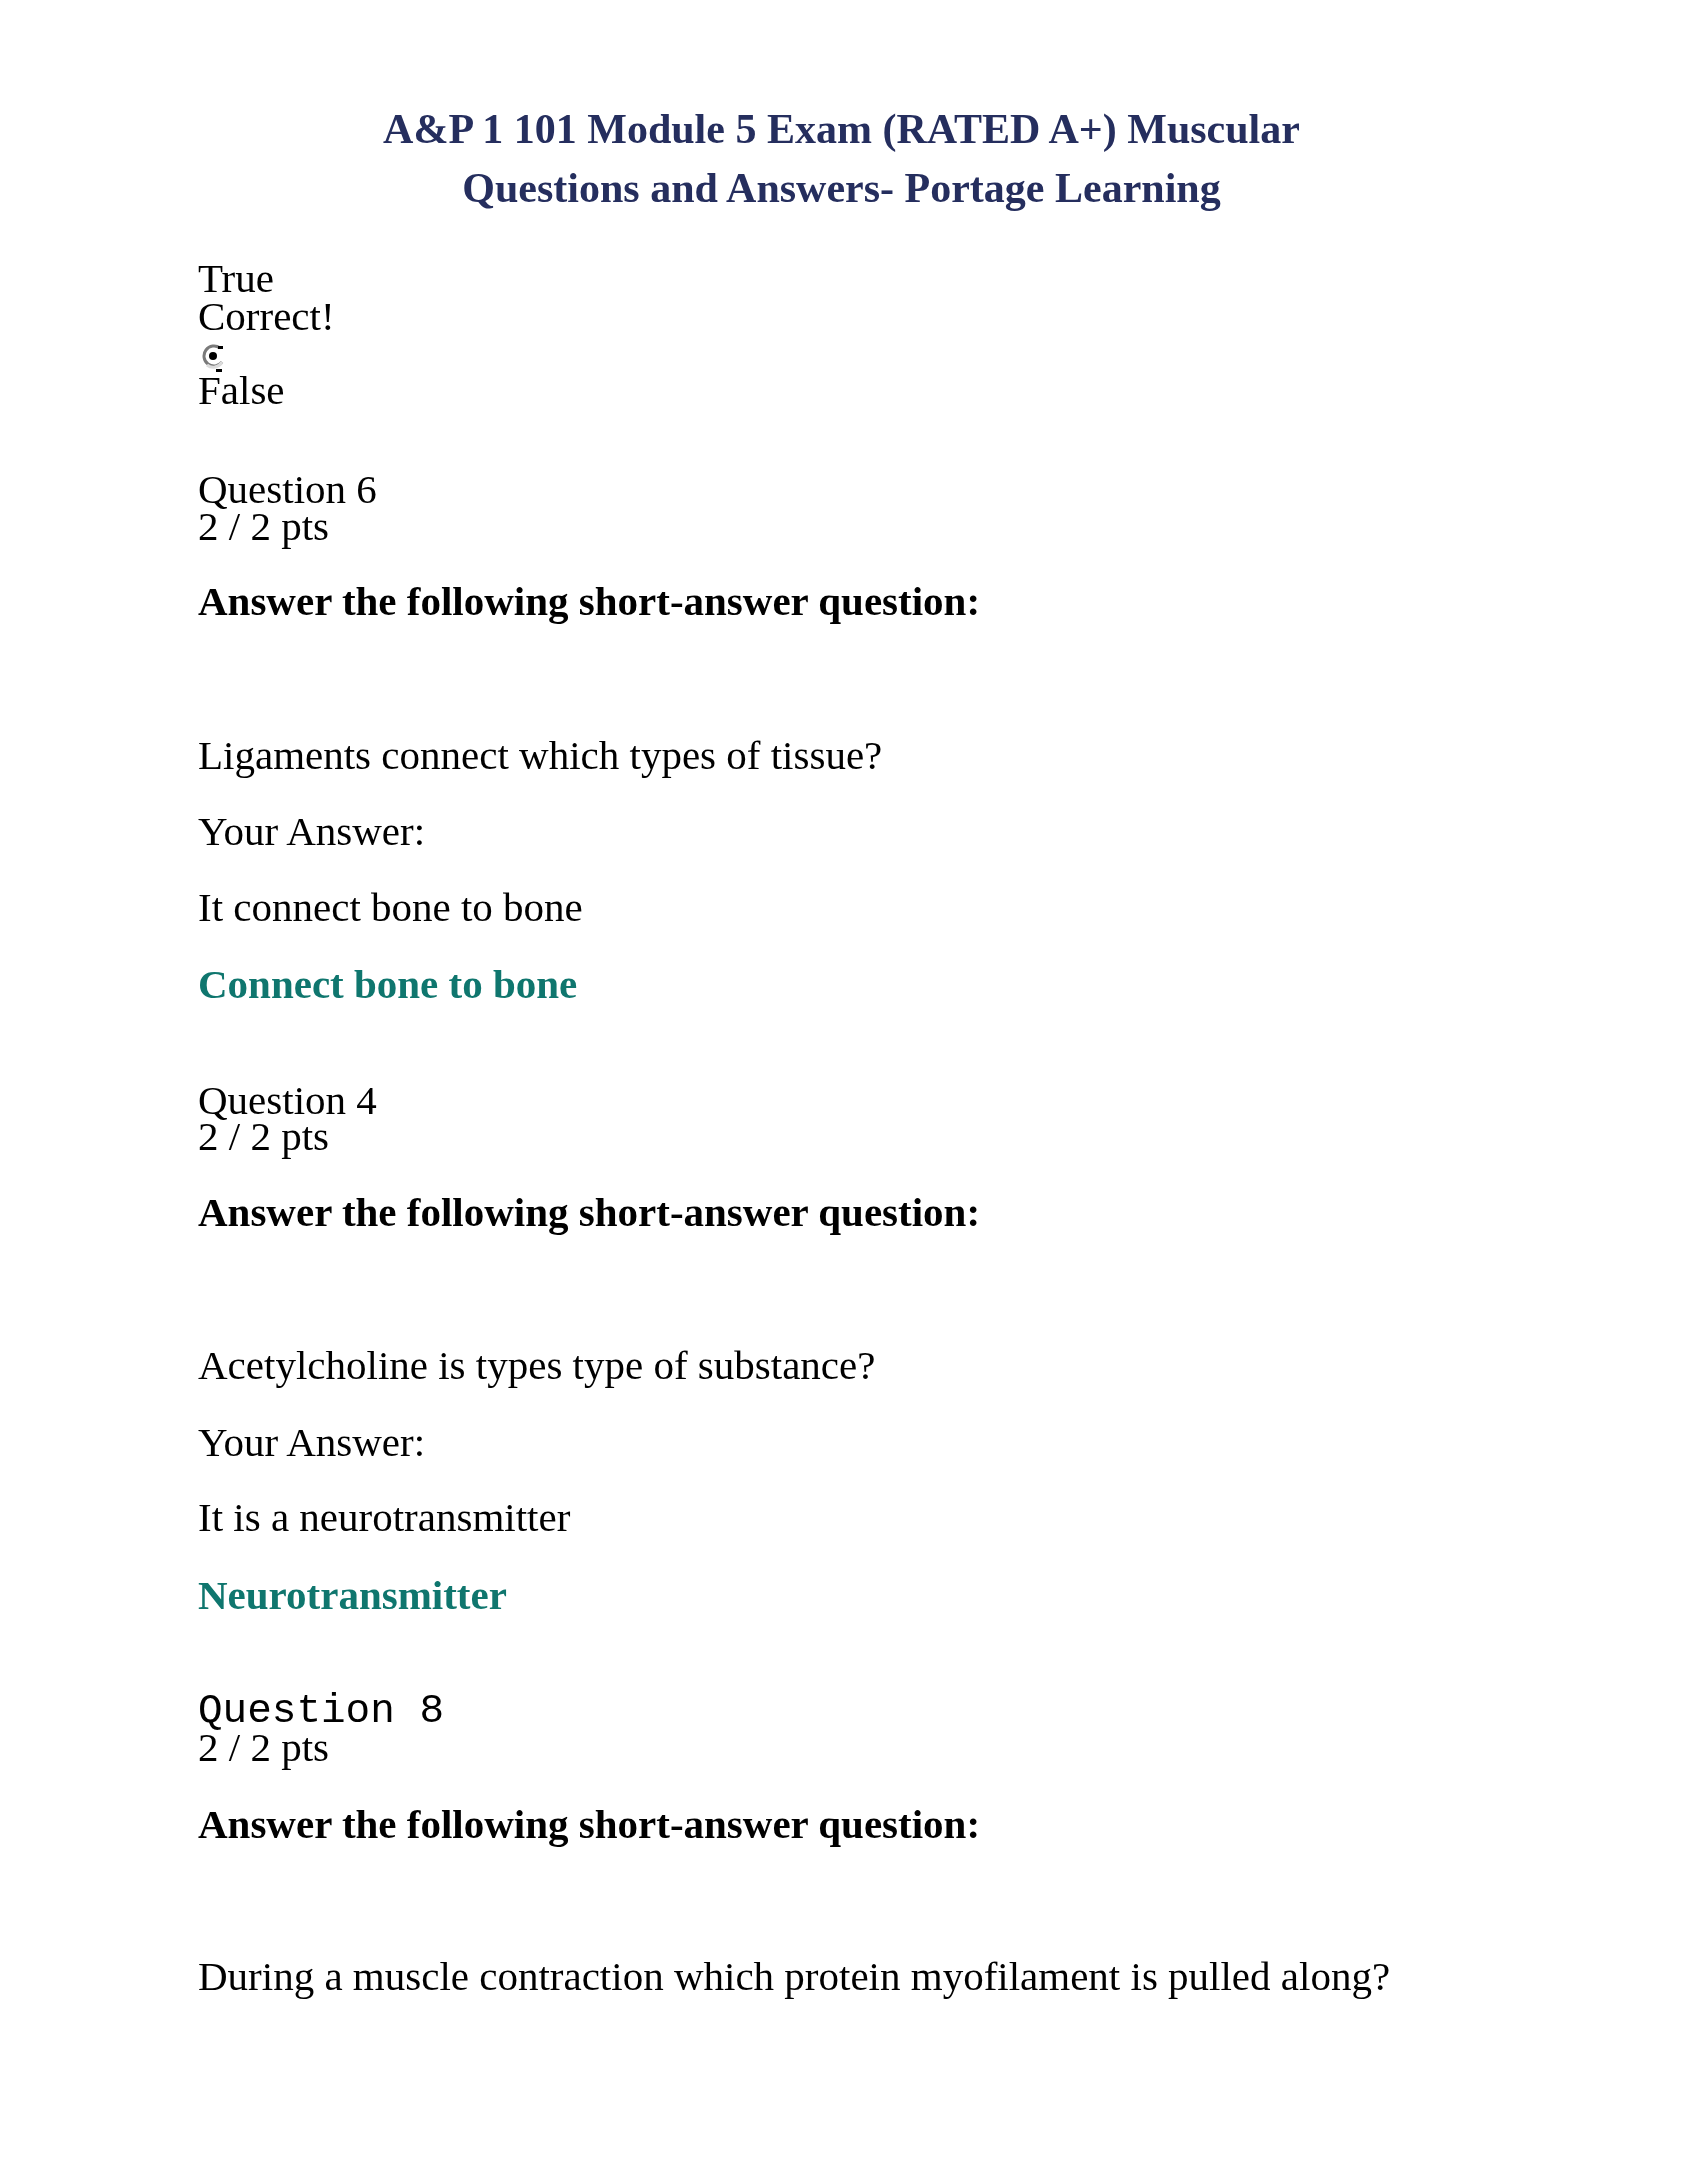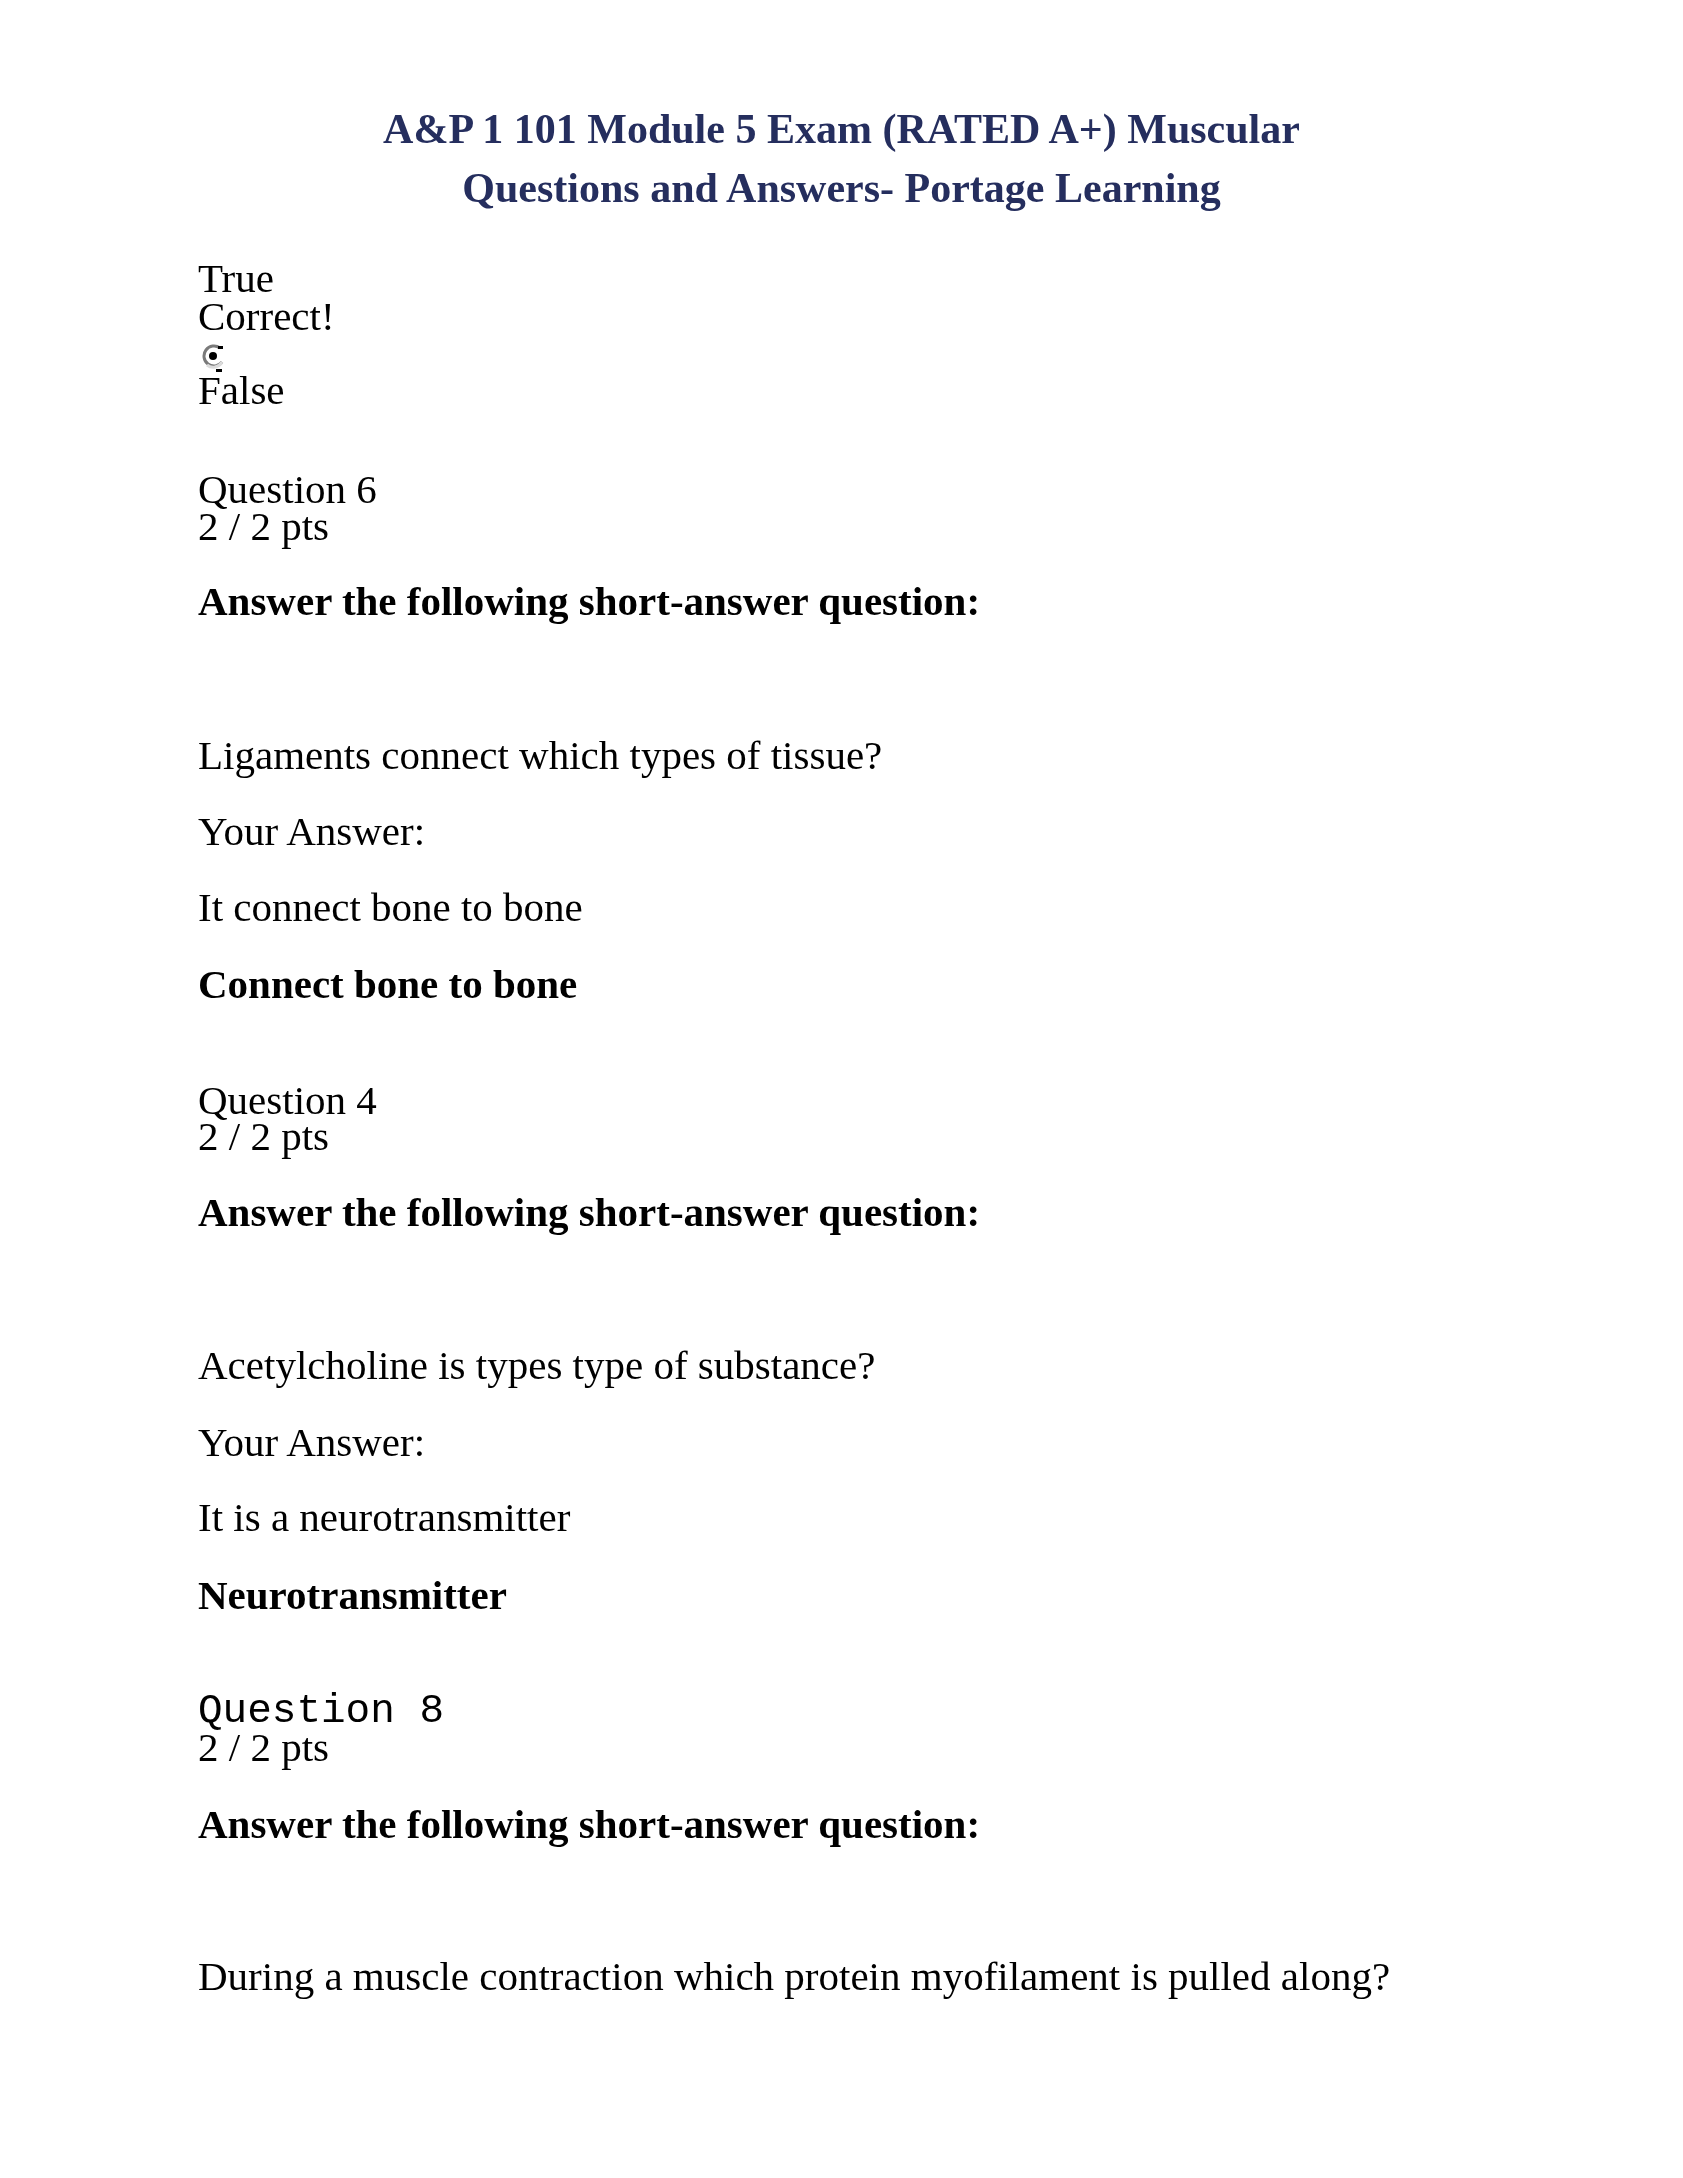--- a/index.html
+++ b/index.html
@@ -31,21 +31,21 @@
     .title .line { display: block; white-space: nowrap; }
     .txt {
       position: absolute;
       left: 198px;
       font-size: 41px;
       line-height: 36px;
       white-space: nowrap;
       margin: 0;
     }
     .bold { font-weight: bold; }
-    .red { color: #000000; font-weight: bold; }
+    .red { color: #0f766e; font-weight: bold; }
     .radio {
       position: absolute;
       left: 201px;
       top: 344px;
       width: 26px;
       height: 30px;
     }
   </style>
 </head>
 <body>

